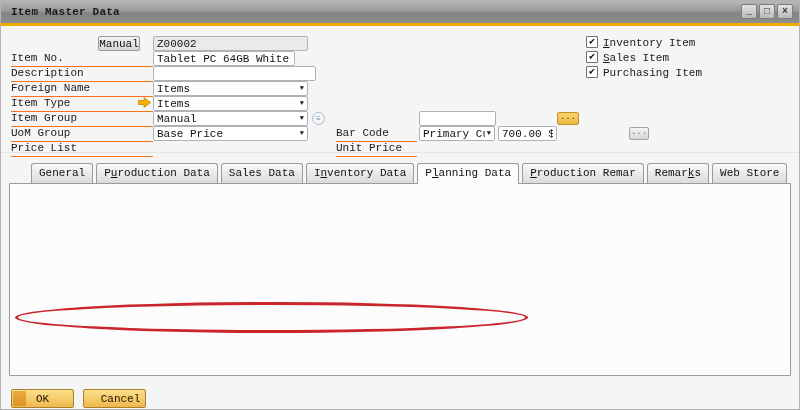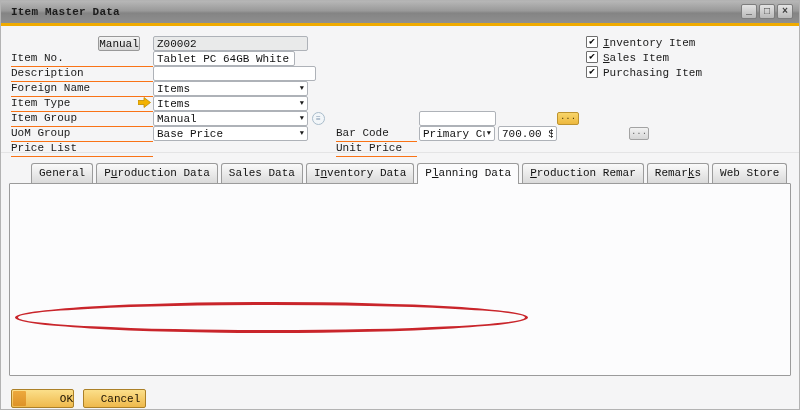--- a/index.html
+++ b/index.html
@@ -174,21 +174,21 @@
   <div class="flabel" style="left:25px;top:309px;width:165px;">Lead Time</div>
   <input class="field" style="left: 193px; top: 309px; width: 302px;" value="">
   <div class="flabel" style="left:498px;top:309px;width:68px;">Days</div>
 
   <div class="flabel" style="left:25px;top:328px;width:165px;">Tolerance Days</div>
   <input class="field" style="left: 193px; top: 328px; width: 302px;" value="">
   <div class="flabel" style="left:498px;top:328px;width:68px;">Days</div>
 
   <div class="red-oval"></div>
 
-  <div class="btn" style="left:10px;justify-content:flex-end;">
+  <div class="btn" style="left:10px;">
     <span class="ok-accent"></span>
     <span>OK</span>
   </div>
   <div class="btn" style="left:82px;padding-left:12px;">
     <span>Cancel</span>
   </div>
 
 </div>
 
 </body></html>

